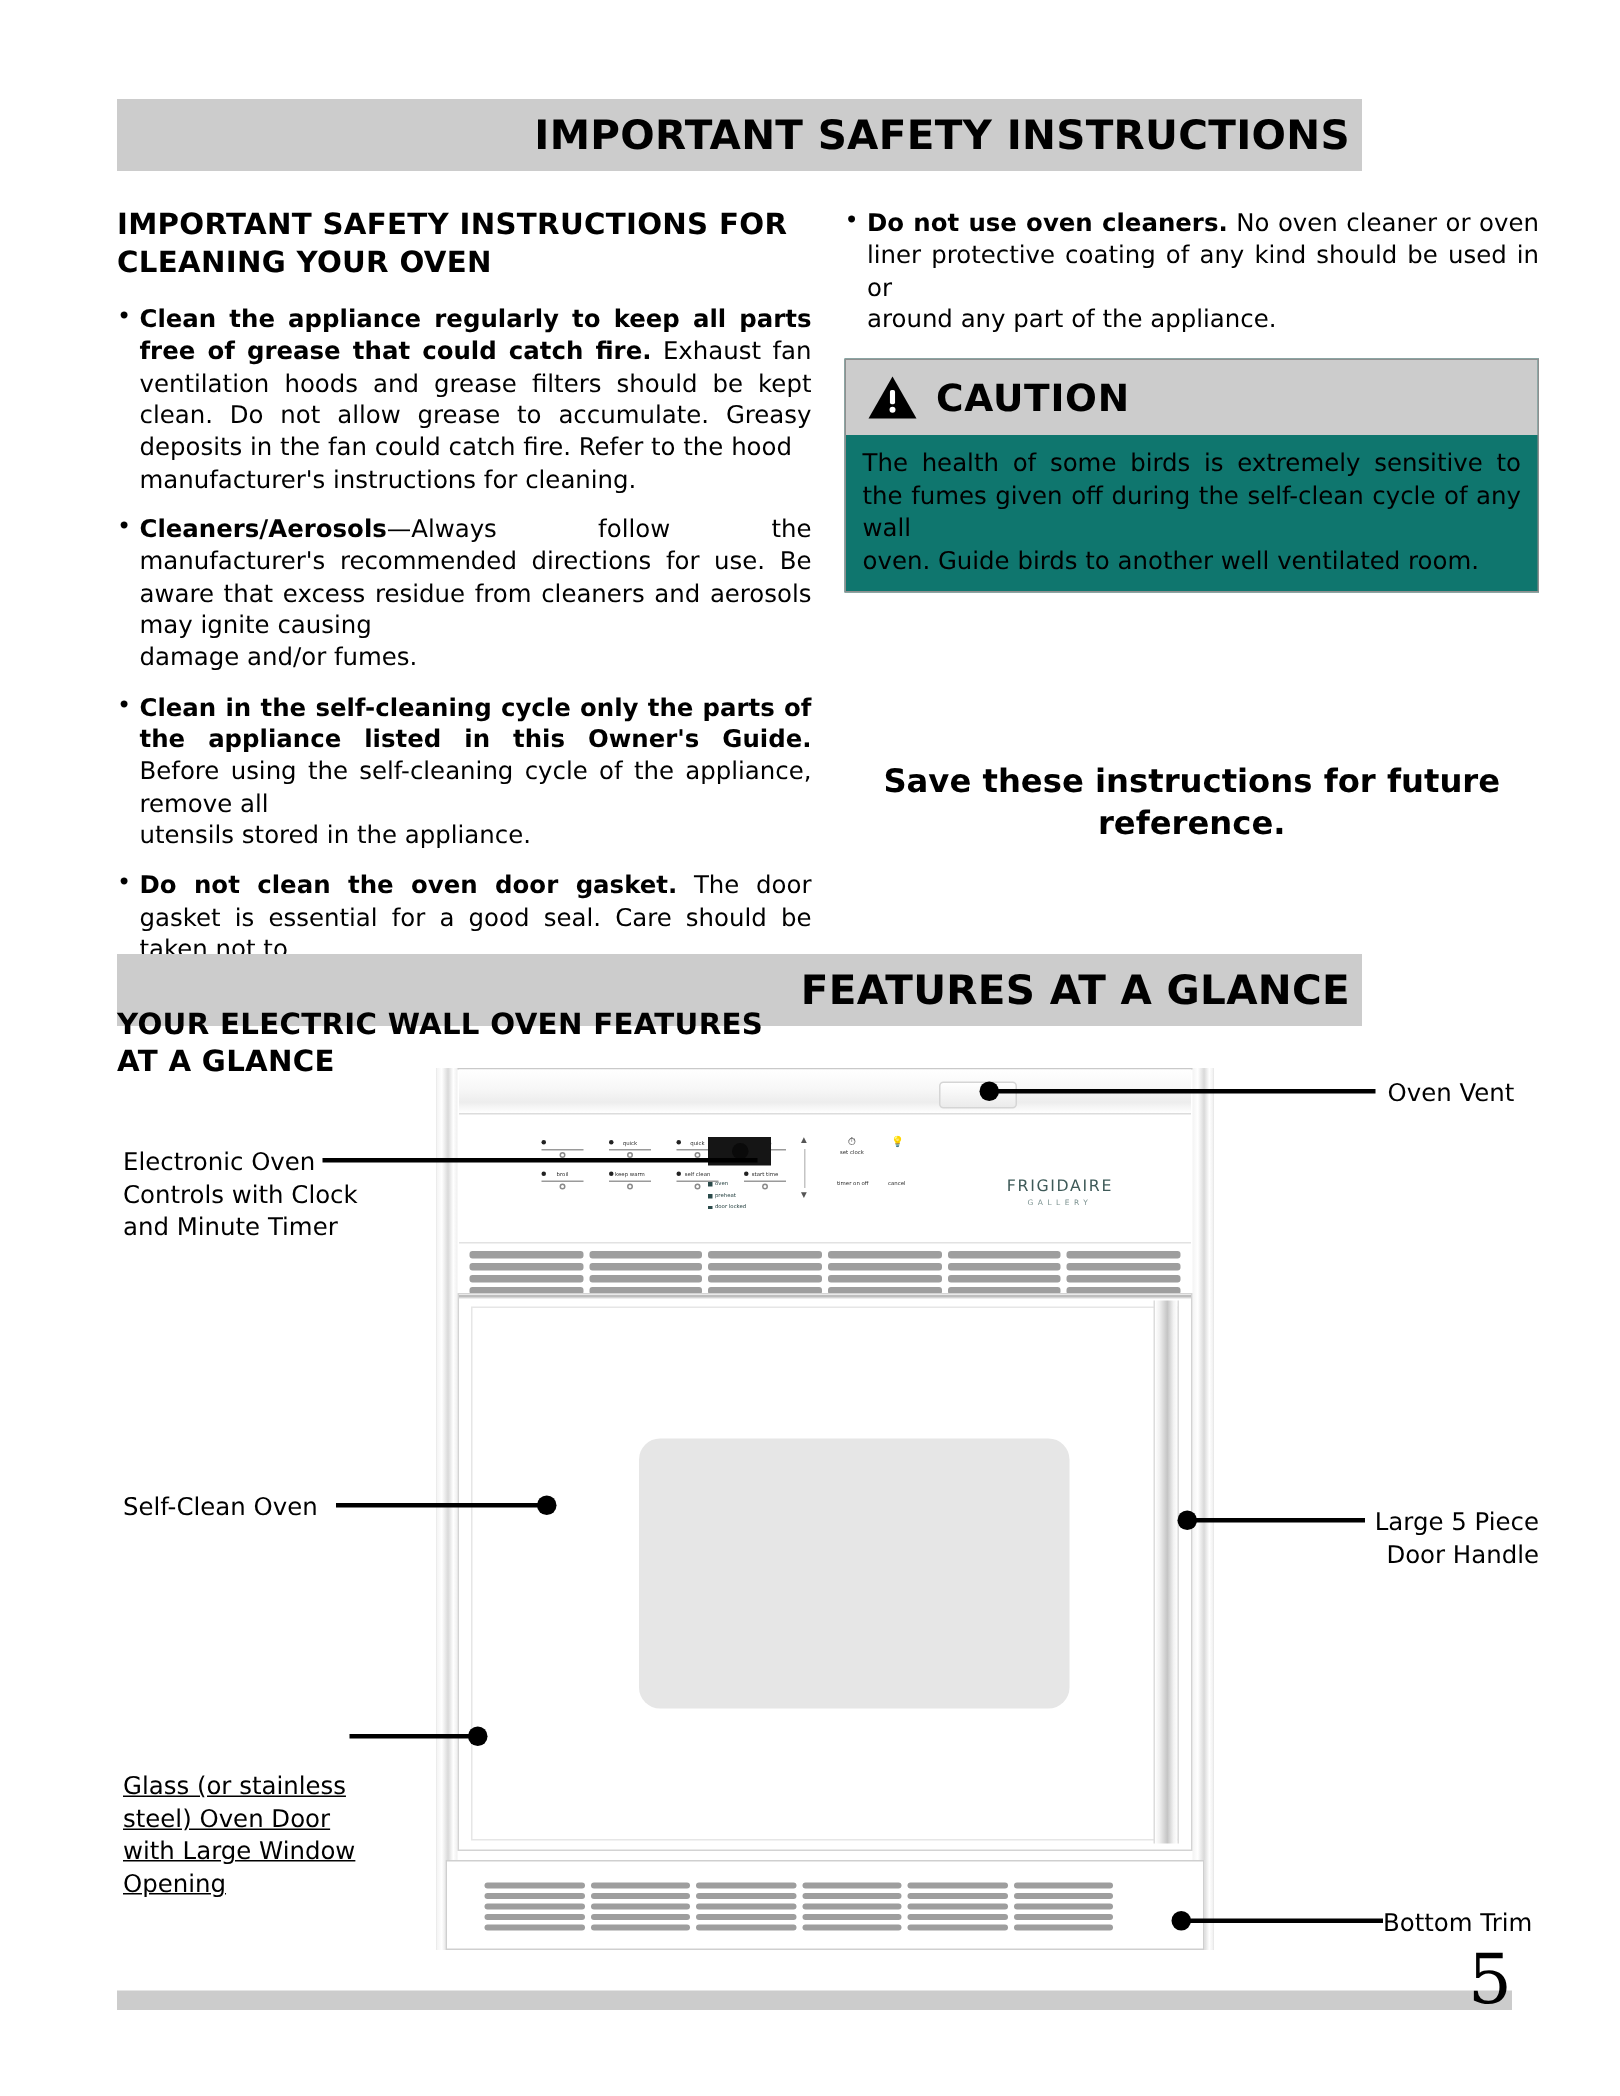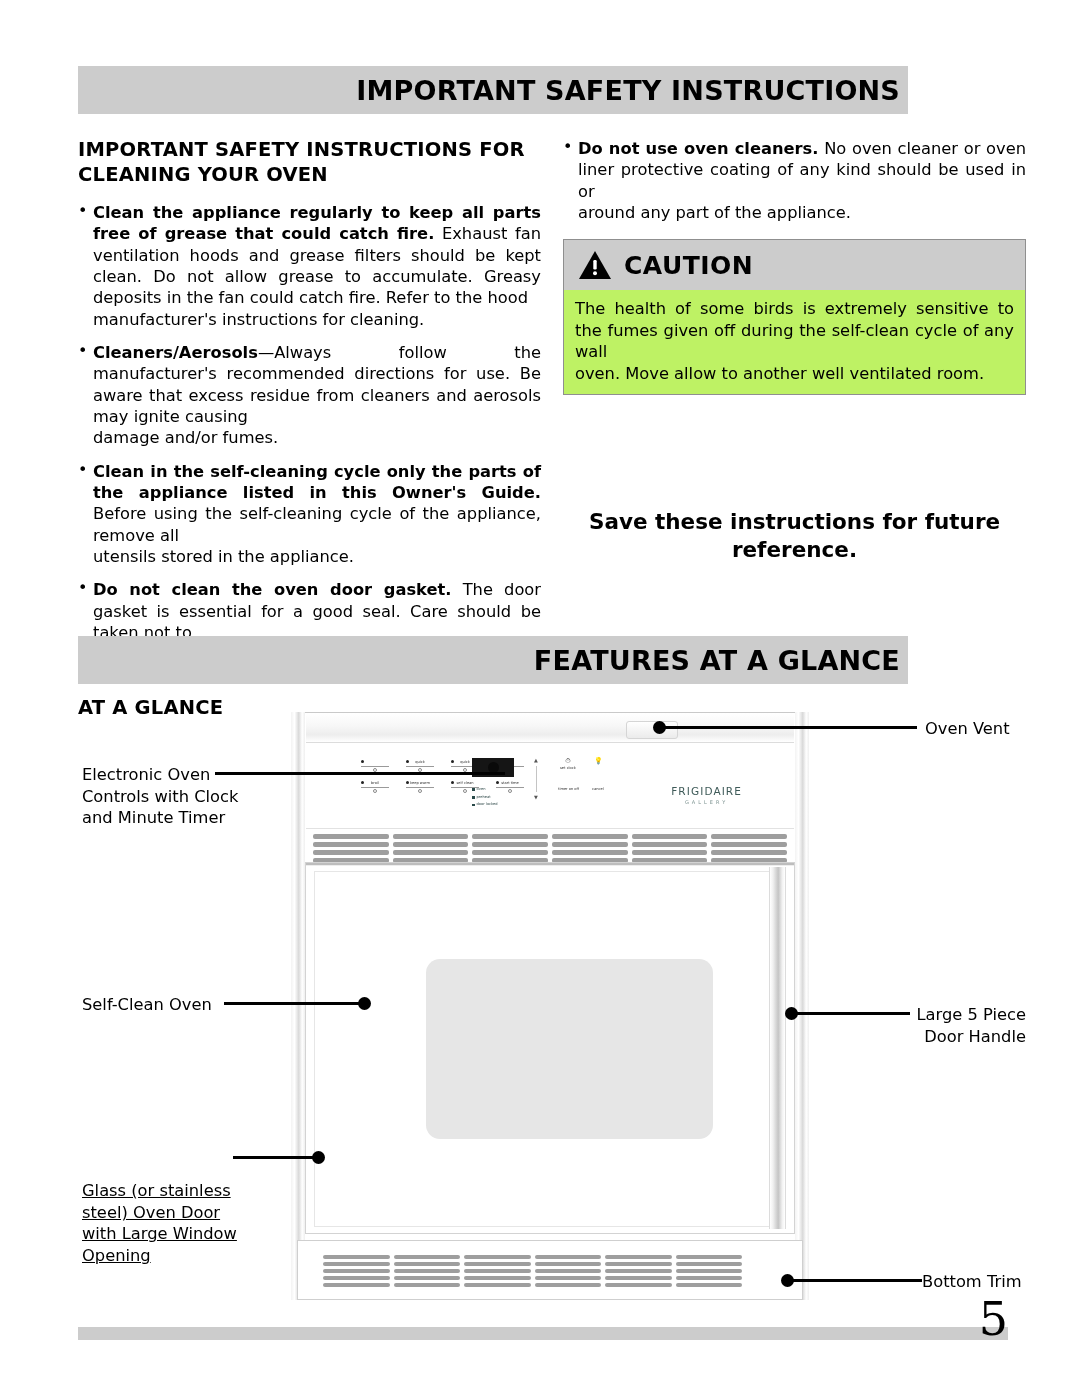--- a/index.html
+++ b/index.html
@@ -82,21 +82,21 @@
     font-size: 16px;
   }
   ul.bullets li b { font-weight: bold; }
   ul.bullets li .last-line { text-align: left; display: block; }
 
   
   .caution-box {
     margin-top: 16px;
     width: 463px;
     border: 1px solid #8f8f8f;
-    background: #bef264;
+    background: #0f766e;
   }
   .caution-head {
     background: #cccccc;
     height: 50px;
     display: flex;
     align-items: center;
     padding-left: 14px;
     gap: 12px;
   }
   .warn-tri { display: block; }
@@ -321,36 +321,36 @@
     <div class="caution-head">
       <svg class="warn-tri" width="34" height="30" viewBox="0 0 34 30">
         <path d="M17 1 L33 29 L1 29 Z" fill="#000"></path>
         <rect x="15.3" y="10" width="3.4" height="9.5" rx="1.2" fill="#fff"></rect>
         <circle cx="17" cy="23.2" r="2" fill="#fff"></circle>
       </svg>
       <span class="caution-word">CAUTION</span>
     </div>
     <div class="caution-body">
       <span>The health of some birds is extremely sensitive to the fumes given off during the self-clean cycle of any wall</span>
-      <span class="last-line">oven. Move allow to another well ventilated room.</span>
+      <span class="last-line">oven. Guide birds to another well ventilated room.</span>
     </div>
   </div>
 </div>
 
 <div class="save-note">
   <div>Save these instructions for future</div>
   <div>reference.</div>
 </div>
 
 <div class="section-bar" id="bar-feat">
   <span class="bar-title">FEATURES AT A GLANCE</span>
 </div>
 
 <h2 class="features-heading">
-  <br>
+  <span>YOUR ELECTRIC WALL OVEN FEATURES</span><br>
   <span>AT A GLANCE</span>
 </h2>
 
 <div id="oven">
   <div class="oven-body"></div>
   <div class="side-rail left"></div>
   <div class="side-rail right"></div>
 
   <div class="top-strip">
     <div class="vent-slot"></div>

